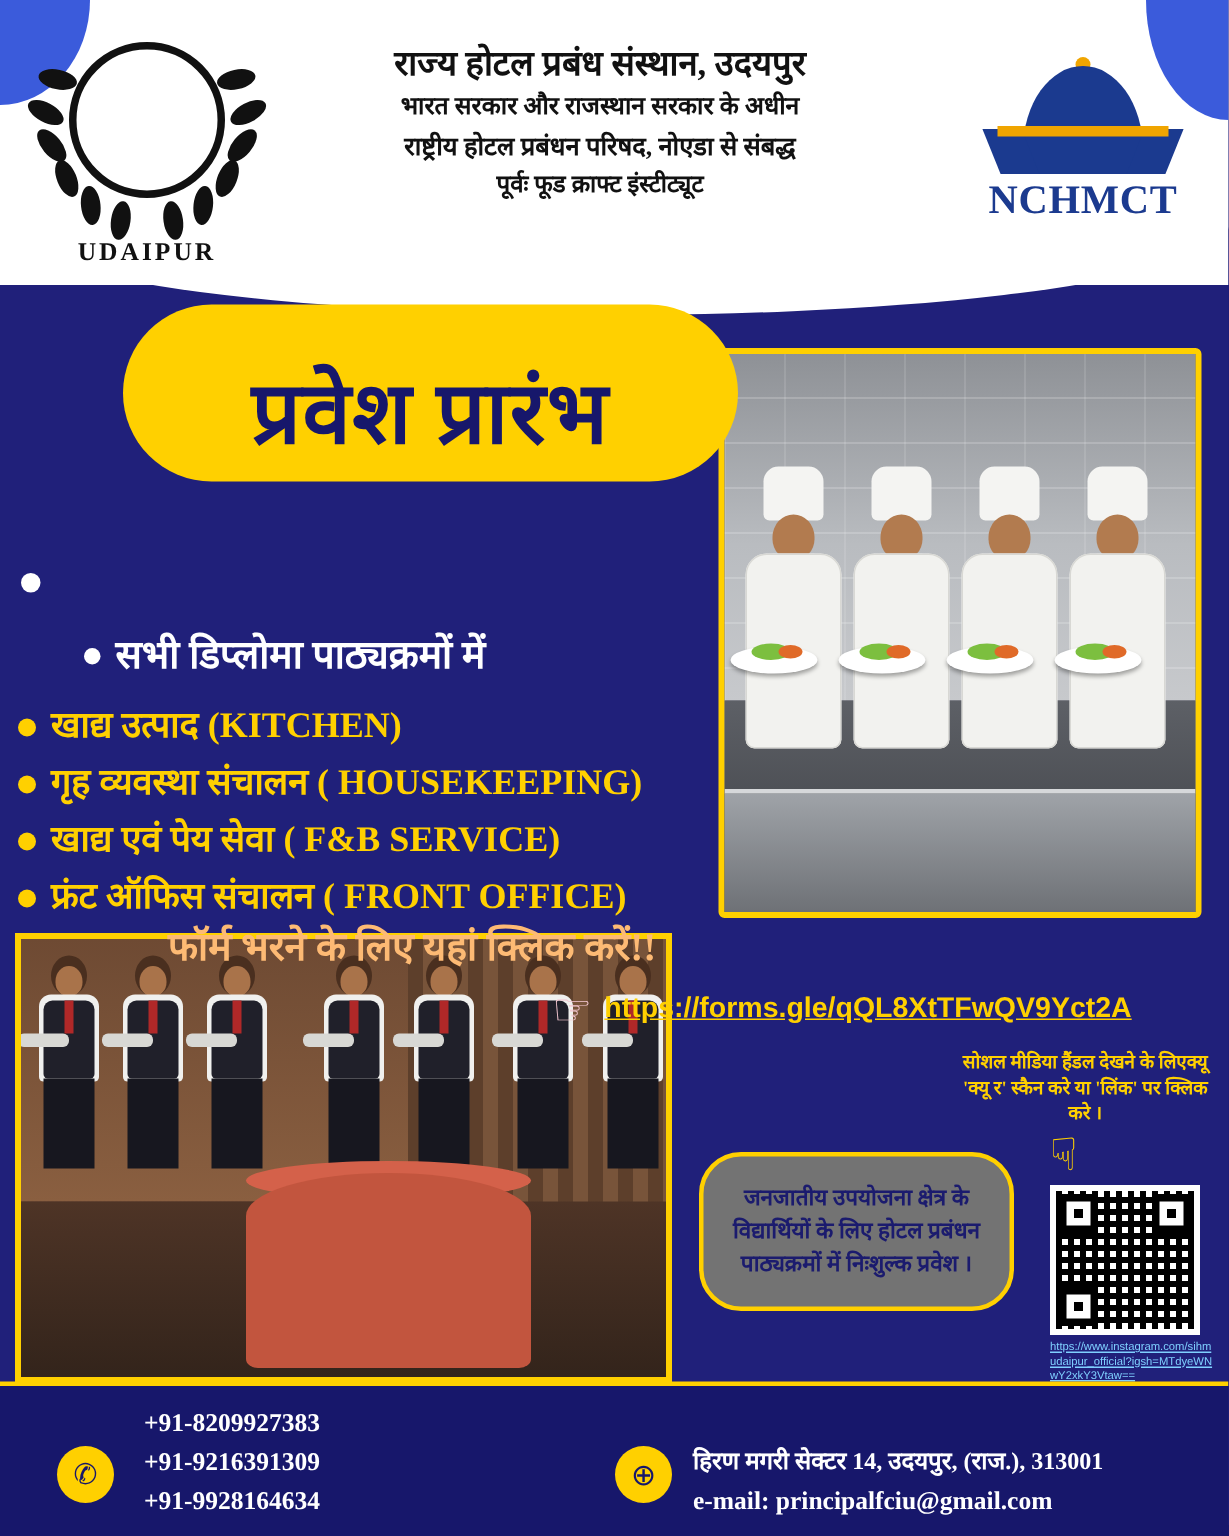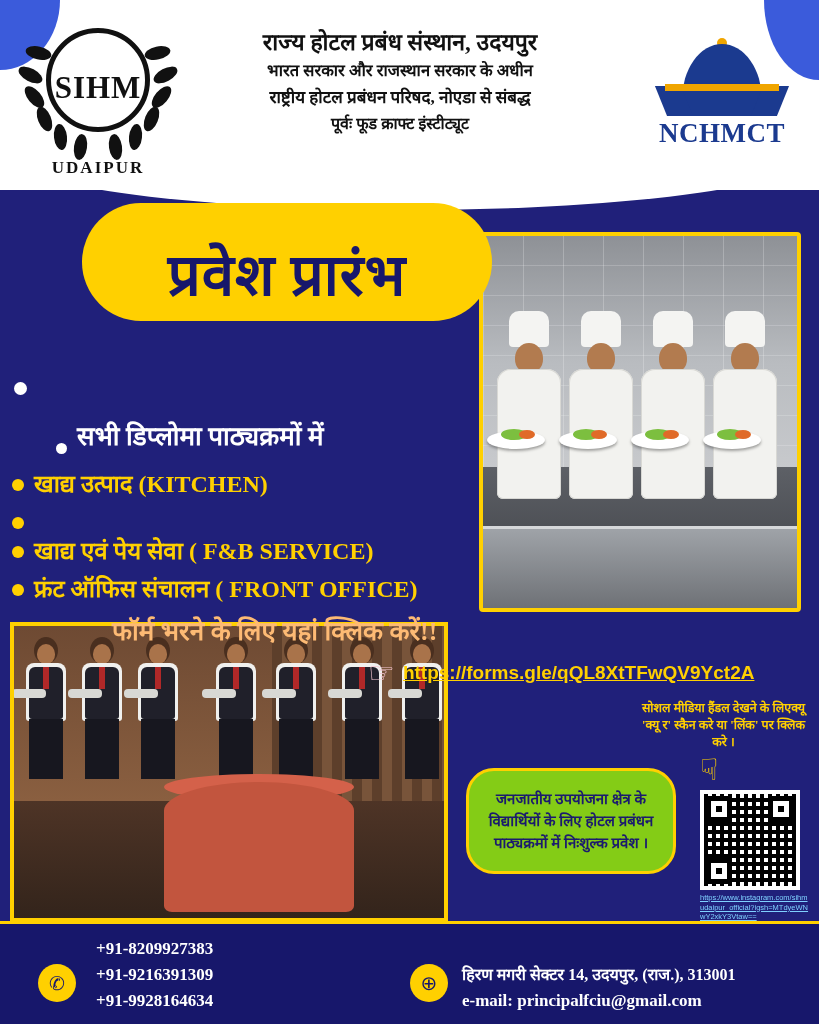--- a/index.html
+++ b/index.html
@@ -303,21 +303,21 @@
     font-weight: bold;
     font-size: 27px;
     color: #ffffff;
     line-height: 36px;
   }
   .main-bullet-2 {
     position: absolute;
     left: 56px; top: 420px;
     width: 480px;
     display: flex;
-    align-items: flex-end;
+    align-items: flex-start;
     z-index: 12;
   }
   .main-bullet-2 .dot {
     width: 11px; height: 11px; border-radius: 50%;
     background: #ffffff;
     margin: 12px 10px 0 0;
     flex: none;
   }
   .main-bullet-2 .txt {
     font-family: "Liberation Serif", serif;
@@ -457,21 +457,21 @@
     position:absolute; left: -8px; top: 52px;
     width: 34px; height: 9px;
     background: #d8d8d4; border-radius: 4px;
   }
 
   
   .tribal-box {
     position: absolute;
     left: 466px; top: 768px;
     width: 210px; height: 106px;
-    background: #84cc16;
+    background: #737373;
     border: 3px solid #ffd000;
     border-radius: 28px;
     z-index: 12;
     display: flex;
     align-items: center;
     justify-content: center;
     padding: 6px 10px;
   }
   .tribal-box .t {
     font-family: "Liberation Serif", serif;
@@ -631,21 +631,20 @@
       <div class="leaf" style="left:56px; top:116px; transform:rotate(8deg);"></div>
       <div class="leaf" style="left:14px; top:22px;  transform:rotate(-78deg);"></div>
       <div class="leaf" style="right:6px;  top:44px;  transform:rotate(62deg);"></div>
       <div class="leaf" style="right:10px; top:66px;  transform:rotate(40deg);"></div>
       <div class="leaf" style="right:20px; top:88px;  transform:rotate(22deg);"></div>
       <div class="leaf" style="right:36px; top:106px; transform:rotate(6deg);"></div>
       <div class="leaf" style="right:56px; top:116px; transform:rotate(-8deg);"></div>
       <div class="leaf" style="right:14px; top:22px;  transform:rotate(78deg);"></div>
     </div>
     <div class="circle"></div>
-    <div class="sihm-text">SIHM</div>
     <div class="udaipur-text">UDAIPUR</div>
   </div>
 
   <div class="header-text">
     <div class="l1">राज्य होटल प्रबंध संस्थान, उदयपुर</div>
     <div class="l2">भारत सरकार और राजस्थान सरकार के अधीन</div>
     <div class="l3">राष्ट्रीय होटल प्रबंधन परिषद, नोएडा से संबद्ध</div>
     <div class="l4">पूर्वः फूड क्राफ्ट इंस्टीट्यूट</div>
   </div>
 
@@ -716,20 +715,21 @@
     <div class="txt">सभी डिप्लोमा पाठ्यक्रमों में</div>
   </div>
 
   <div class="course-list">
     <div class="course-item">
       <div class="dot"></div>
       <div class="txt">खाद्य उत्पाद (KITCHEN)</div>
     </div>
     <div class="course-item">
       <div class="dot"></div>
+      <div class="txt">गृह व्यवस्था संचालन ( HOUSEKEEPING)</div>
     </div>
     <div class="course-item">
       <div class="dot"></div>
       <div class="txt">खाद्य एवं पेय सेवा ( F&amp;B SERVICE)</div>
     </div>
     <div class="course-item">
       <div class="dot"></div>
       <div class="txt">फ्रंट ऑफिस संचालन ( FRONT OFFICE)</div>
     </div>
   </div>

